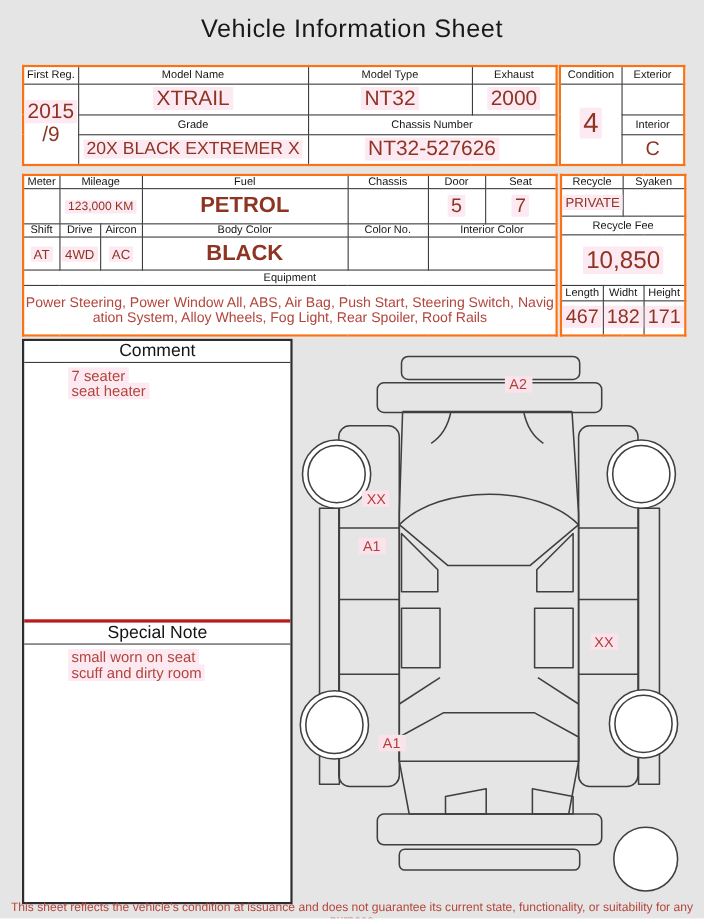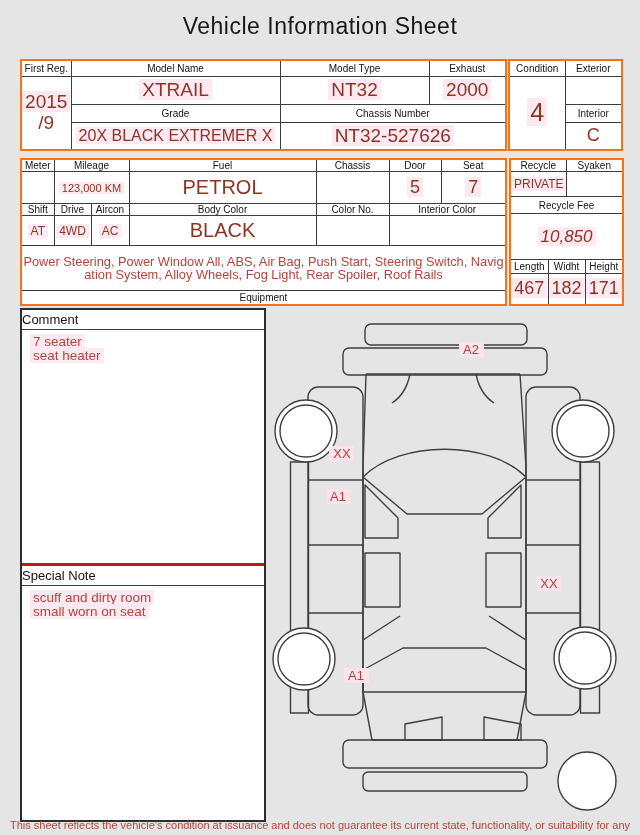--- a/index.html
+++ b/index.html
@@ -9,29 +9,29 @@
   h1.title{margin:0;position:absolute;top:13px;left:0;width:640px;text-align:center;
            font-size:23px;font-weight:normal;color:#181818;letter-spacing:0.5px;}
   table{border-collapse:collapse;table-layout:fixed;background:#fff;}
   table.sheet{border:2px solid #f97316;}
   .sheet th,.sheet td{border:1px solid #3d3d3d;padding:0;text-align:center;
                       vertical-align:middle;overflow:hidden;}
   .sheet th{font-weight:normal;font-size:10px;color:#141414;}
   .v{color:#8e3423;}
   .hl{background:#fce9f1;padding:0 3px;border-radius:1px;}
   .fs11{font-size:11px;} .fs15{font-size:12px;} .fs16{font-size:16px;}
-  .fs18{font-size:18px;} .fs19{font-size:19px;} .fs20{font-size:20px;}
-  .fs22{font-size:17px;font-style:italic;} .fs24{font-size:25px;}
+  .fs18{font-size:18px;} .fs19{font-size:19px;} .fs20{font-size:20px;font-weight:bold;}
+  .fs22{font-size:22px;} .fs24{font-size:25px;}
   .firstreg{font-size:19px;line-height:1.08;text-align:left;padding-left:2px;vertical-align:top;padding-top:3px;}
   .equipcell{font-size:12.8px;line-height:13.5px;text-align:left;vertical-align:top;
              padding:3px 4px 0 5px;color:#b2453c;word-break:break-all;}
   .notebox{position:absolute;border:2px solid #2d2d2d;background:#fff;}
-  .notebox .hdr{border-bottom:1px solid #3d3d3d;font-size:13px;
+  .notebox .hdr{border-bottom:1px solid #3d3d3d;text-align:center;font-size:16px;
                 color:#141414;line-height:19px;height:19px;}
-  .notebox .body{padding:5px 0 0 8px;color:#b2453c;font-size:13.5px;line-height:14px;}
+  .notebox .body{padding:5px 0 0 20px;color:#b2453c;font-size:13.5px;line-height:14px;margin-left:20px;}
   .notebox .body div{margin-bottom:0px;}
   .notebox .divider{border-top:3px solid #b91c1c;}
   .footer{position:absolute;top:819px;left:0;width:640px;text-align:center;
           font-size:11px;color:#b5463c;}
   svg text{font-family:"Liberation Sans",sans-serif;}
 </style>
 </head>
 <body>
 
 <div id="page">
@@ -128,25 +128,25 @@
       <th colspan="2">Interior Color</th>
     </tr>
     <tr style="height:30px">
       <td class="v fs15"><span class="hl">AT</span></td>
       <td class="v fs15"><span class="hl">4WD</span></td>
       <td class="v fs15"><span class="hl">AC</span></td>
       <td class="v fs20">BLACK</td>
       <td class="v fs15"></td>
       <td colspan="2" class="v fs15"></td>
     </tr>
+    <tr style="height:14px">
+      <th colspan="7">Equipment</th>
+    </tr>
     <tr style="height:45px">
       <td colspan="7" class="equipcell">Power Steering, Power Window  All, ABS, Air Bag, Push Start, Steering Switch, Navigation System, Alloy Wheels, Fog Light, Rear Spoiler, Roof Rails</td>
-    </tr>
-    <tr style="height:14px">
-      <th colspan="7">Equipment</th>
     </tr>
   </tbody>
     </table>
 
   <table class="sheet abs" style="left:509px;top:158px;width:113px;height:145px;">
     <colgroup>
         <col style="width:38px">
         <col style="width:18px">
         <col style="width:19px">
         <col style="width:38px">
@@ -180,22 +180,22 @@
     </table>
 
   <div class="notebox" style="left:20px;top:308px;width:242px;height:510px;">
     <div class="hdr">Comment</div>
     <div class="body" style="height:228px;">
       <div><span class="hl">7 seater</span></div>
       <div><span class="hl">seat heater</span></div>
     </div>
     <div class="hdr divider">Special Note</div>
     <div class="body">
+      <div><span class="hl">small worn on seat</span></div>
       <div><span class="hl">scuff and dirty room</span></div>
-      <div><span class="hl">small worn on seat</span></div>
     </div>
   </div>
 
   <svg class="abs" style="left:260px;top:310px;" width="380" height="510" viewBox="0 0 380 510">
     <g fill="none" stroke="#3f3f3f" stroke-width="1.4" stroke-linejoin="round">
 
       <rect x="30.5" y="152" width="18" height="251"></rect>
       <rect x="320.5" y="152" width="19" height="251"></rect>
 
       <rect x="48" y="77" width="55" height="328" rx="10"></rect>

